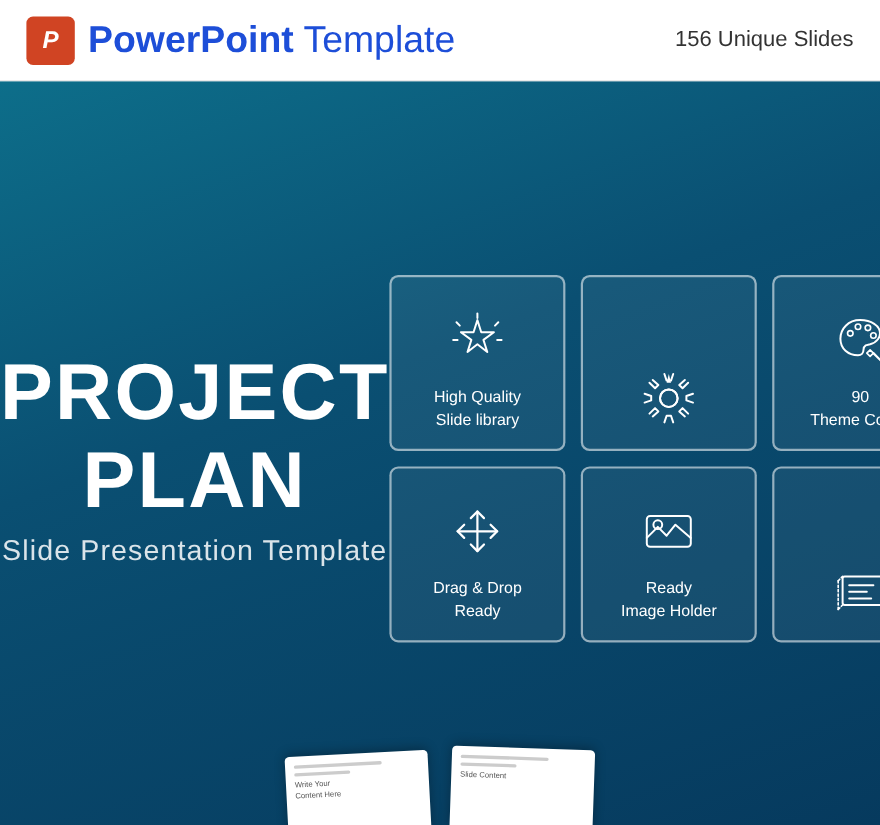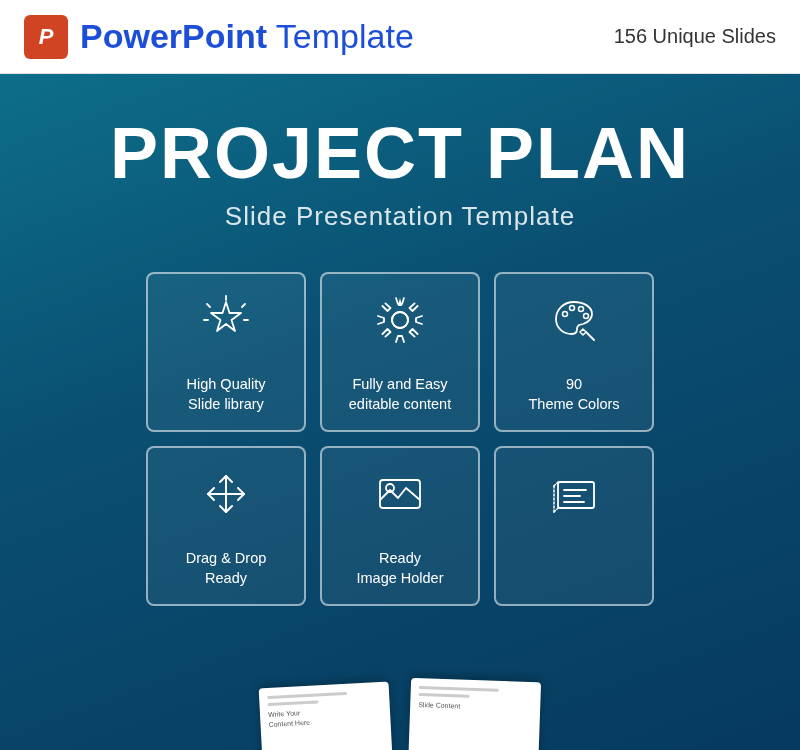--- a/index.html
+++ b/index.html
@@ -59,21 +59,21 @@
     }
 
     
     #main {
       width: 800px;
       height: 676px;
       background: linear-gradient(160deg, #0d6e8a 0%, #0a4f72 40%, #063a5e 100%);
       position: relative;
       overflow: hidden;
       display: flex;
-      flex-direction: column;
+      flex-direction: row;
       align-items: center;
     }
 
     
     #hero-section {
       text-align: center;
       padding-top: 40px;
       padding-bottom: 30px;
     }
 
@@ -103,21 +103,21 @@
       margin-top: 10px;
     }
 
     .feature-card {
       border: 2px solid rgba(255,255,255,0.55);
       border-radius: 8px;
       background: rgba(255,255,255,0.06);
       display: flex;
       flex-direction: column;
       align-items: center;
-      justify-content: space-between;
+      justify-content: flex-end;
       gap: 12px;
       padding: 16px 10px;
     }
 
     .feature-icon {
       width: 60px;
       height: 60px;
       display: flex;
       align-items: center;
       justify-content: center;
@@ -243,21 +243,20 @@
             M48 22 L42 24 L42 28 L48 30
             M43.6 40 L38.5 35 L35.5 38 L40.6 42.6
             M30 48 L28 42 L24 42 L22 48
             M11.4 42.6 L16.5 38 L13.5 35 L8.4 40
             M4 30 L10 28 L10 24 L4 22
             M8.4 12 L13.5 17 L16.5 14 L11.4 9.4
           " stroke="white" stroke-width="1.8" fill="none" stroke-linejoin="round"></path>
           <circle cx="26" cy="26" r="8" stroke="white" stroke-width="1.8" fill="none"></circle>
         </svg>
       </div>
-      <div class="feature-label">Fully and Easy<br>editable content</div>
     </div>
 
     <div class="feature-card">
       <div class="feature-icon">
         <svg viewBox="0 0 52 52">
 
           <path d="M26 8 C15 8 8 16 8 25 C8 34 15 40 24 40 C27 40 29 38 29 35 C29 33.5 29.5 32 31 31 L35 30 C42 28 44 23 44 20 C44 13 36 8 26 8 Z" stroke="white" stroke-width="1.8" fill="none"></path>
 
           <circle cx="17" cy="20" r="2.5" stroke="white" stroke-width="1.5" fill="none"></circle>
           <circle cx="24" cy="14" r="2.5" stroke="white" stroke-width="1.5" fill="none"></circle>

